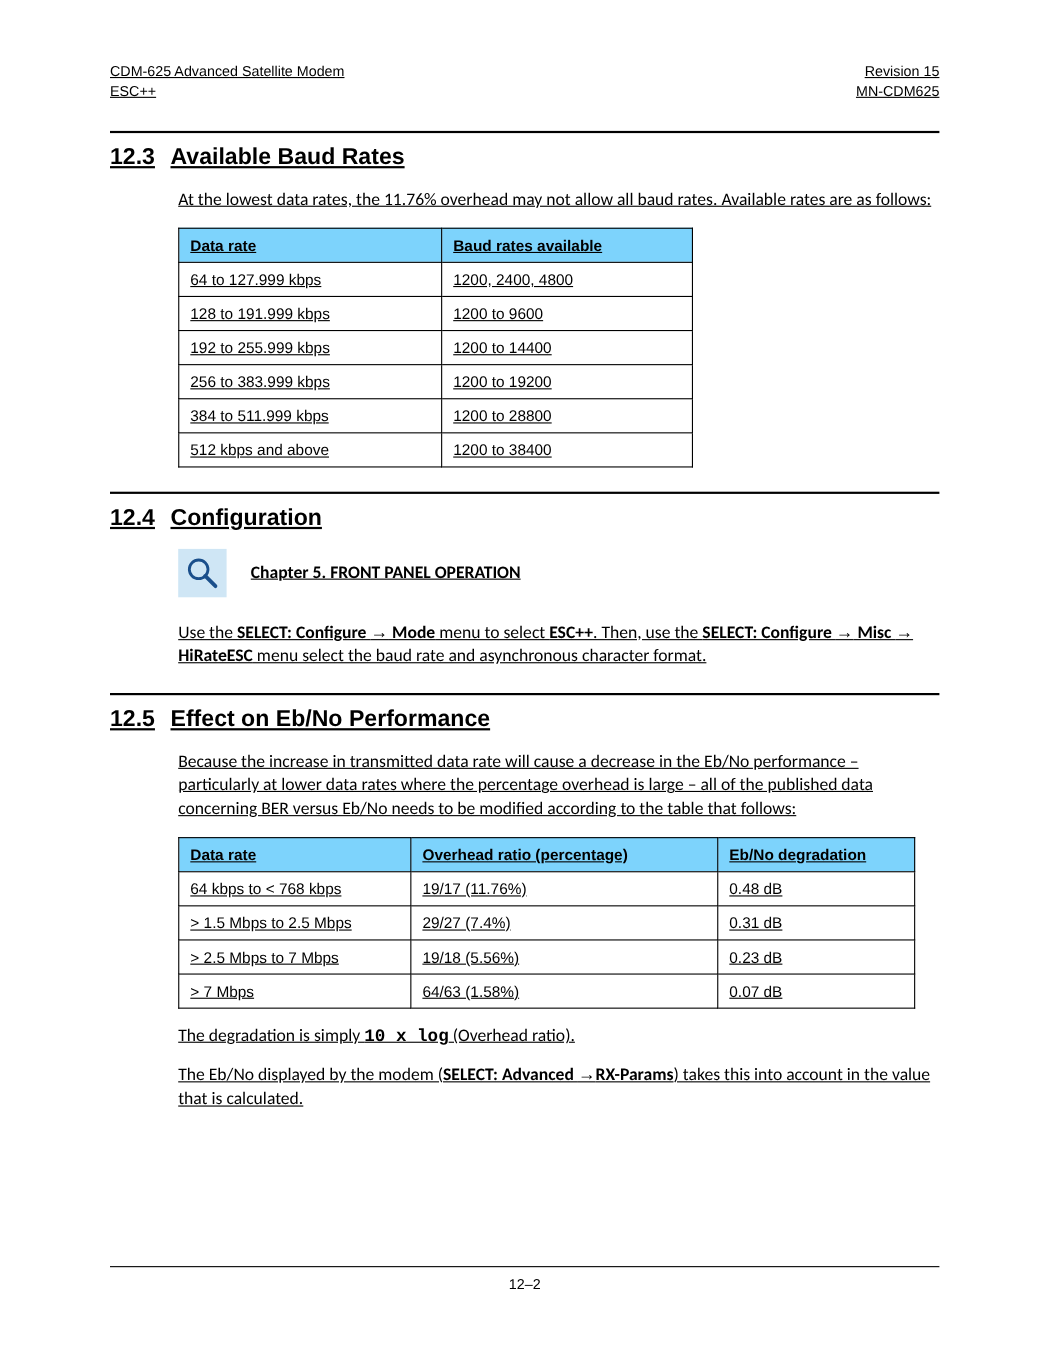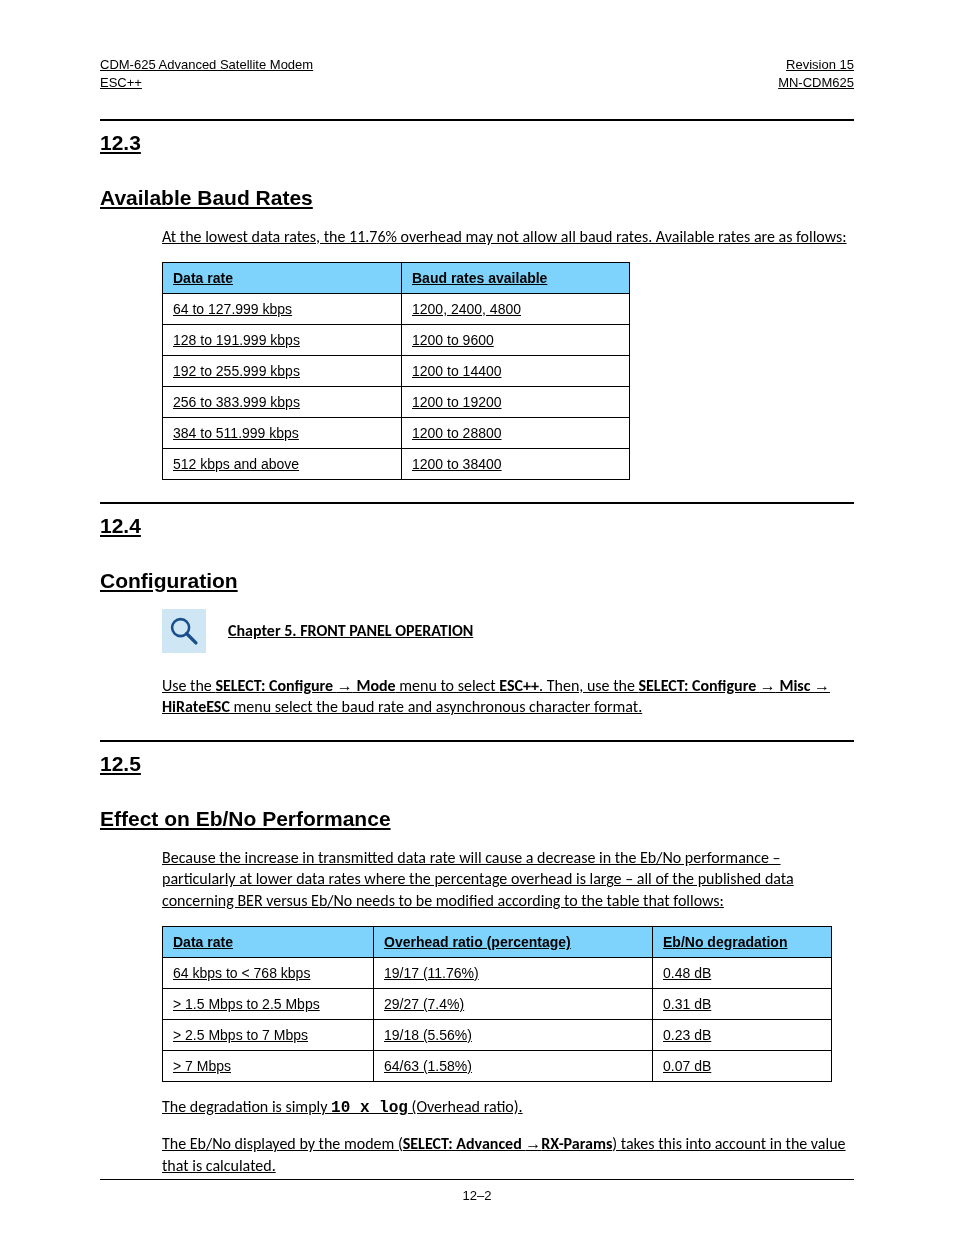--- a/index.html
+++ b/index.html
@@ -30,21 +30,20 @@
   .rule-thin { border: none; border-top: 1px solid #000; margin: 0; }
   .rule-med  { border: none; border-top: 2px solid #000; margin: 0; }
   .section-wrap { margin-top: 22px; }
   .section-heading {
     display: flex;
     align-items: baseline;
     font-family: Arial, sans-serif;
     font-size: 21px;
     font-weight: 700;
     margin: 10px 0 16px 0;
-    flex-direction: column;
   }
   .section-heading .num { width: 55px; flex: 0 0 55px; }
   .body-indent { margin-left: 62px; }
   p.body {
     font-size: 16px;
     line-height: 1.35;
     margin: 0 0 14px 0;
   }
   table.data {
     border-collapse: collapse;
@@ -80,21 +79,21 @@
     display: flex; align-items: center; justify-content: center;
   }
   .mag-icon svg { width: 34px; height: 34px; }
   .ref-text { font-weight: 700; font-size: 16px; }
 
   .mono { font-family: "Courier New", monospace; font-weight: 700; }
 
   .footer {
     position: absolute;
     left: 100px; right: 100px;
-    bottom: 32px;
+    bottom: 60px;
   }
   .page-num {
     text-align: center;
     font-family: Arial, sans-serif;
     font-size: 13px;
     margin-top: 8px;
   }
   .arrow { font-family: Arial, sans-serif; }
 </style>
 </head>

